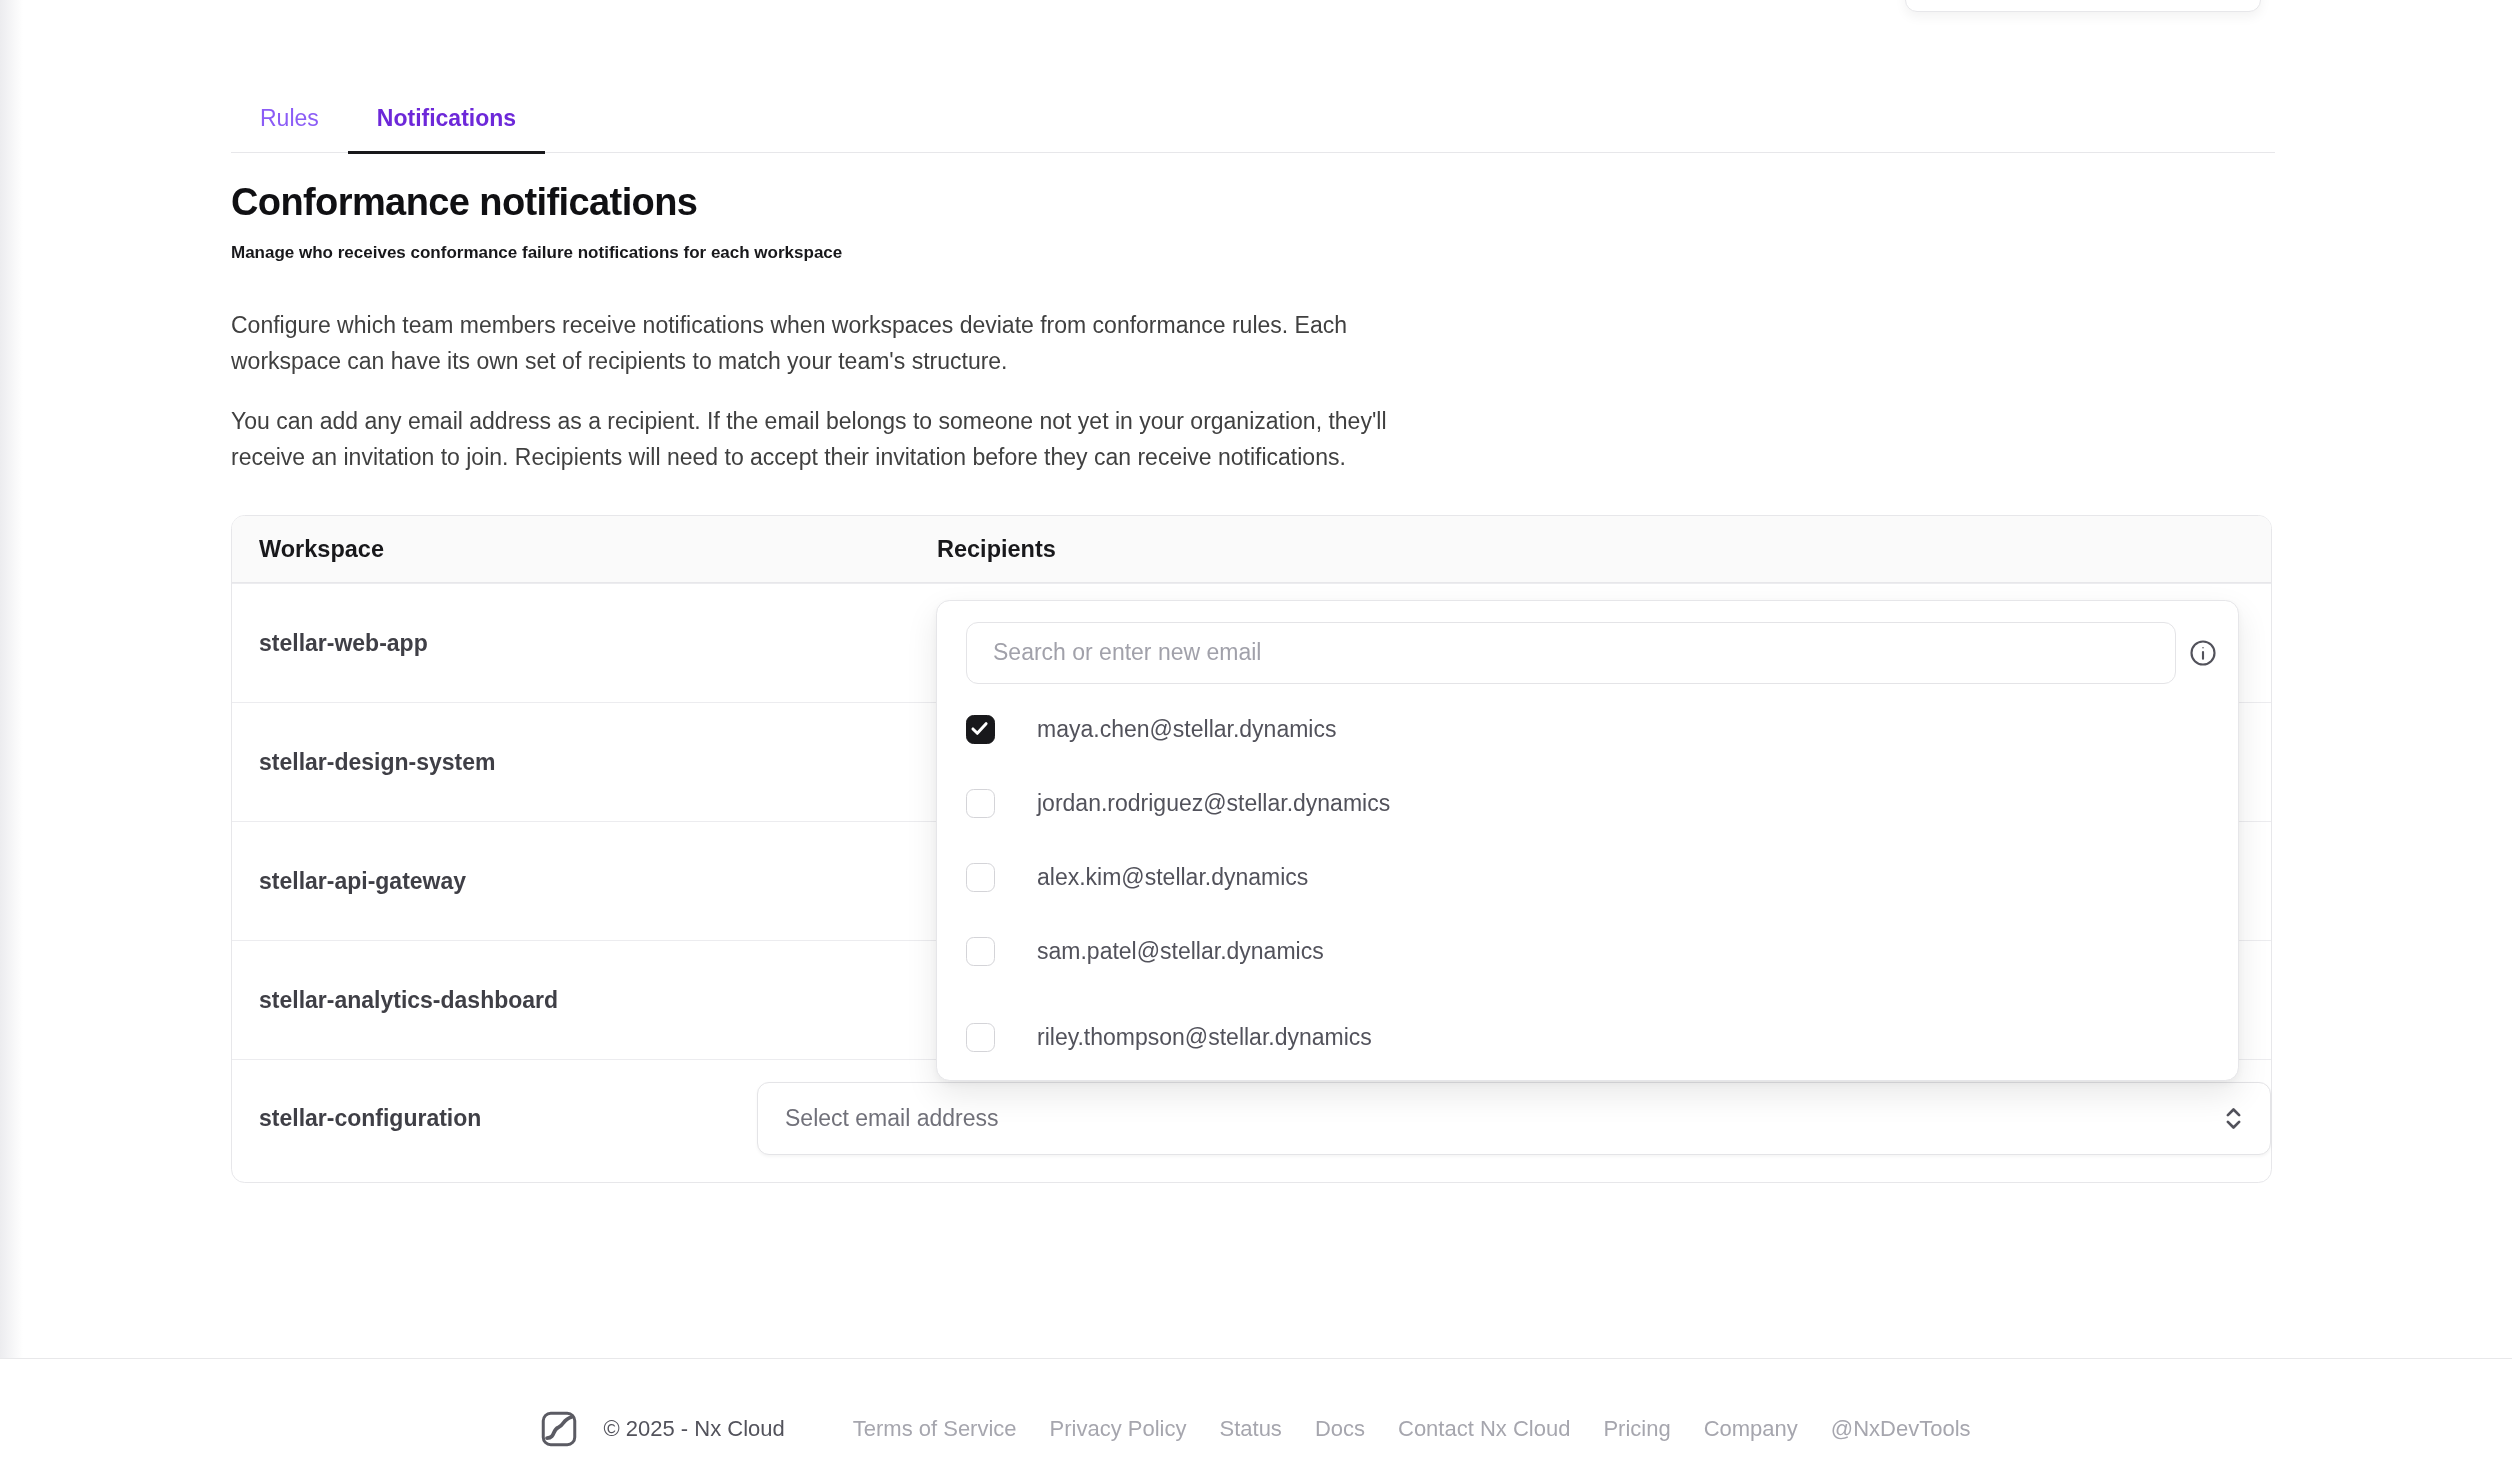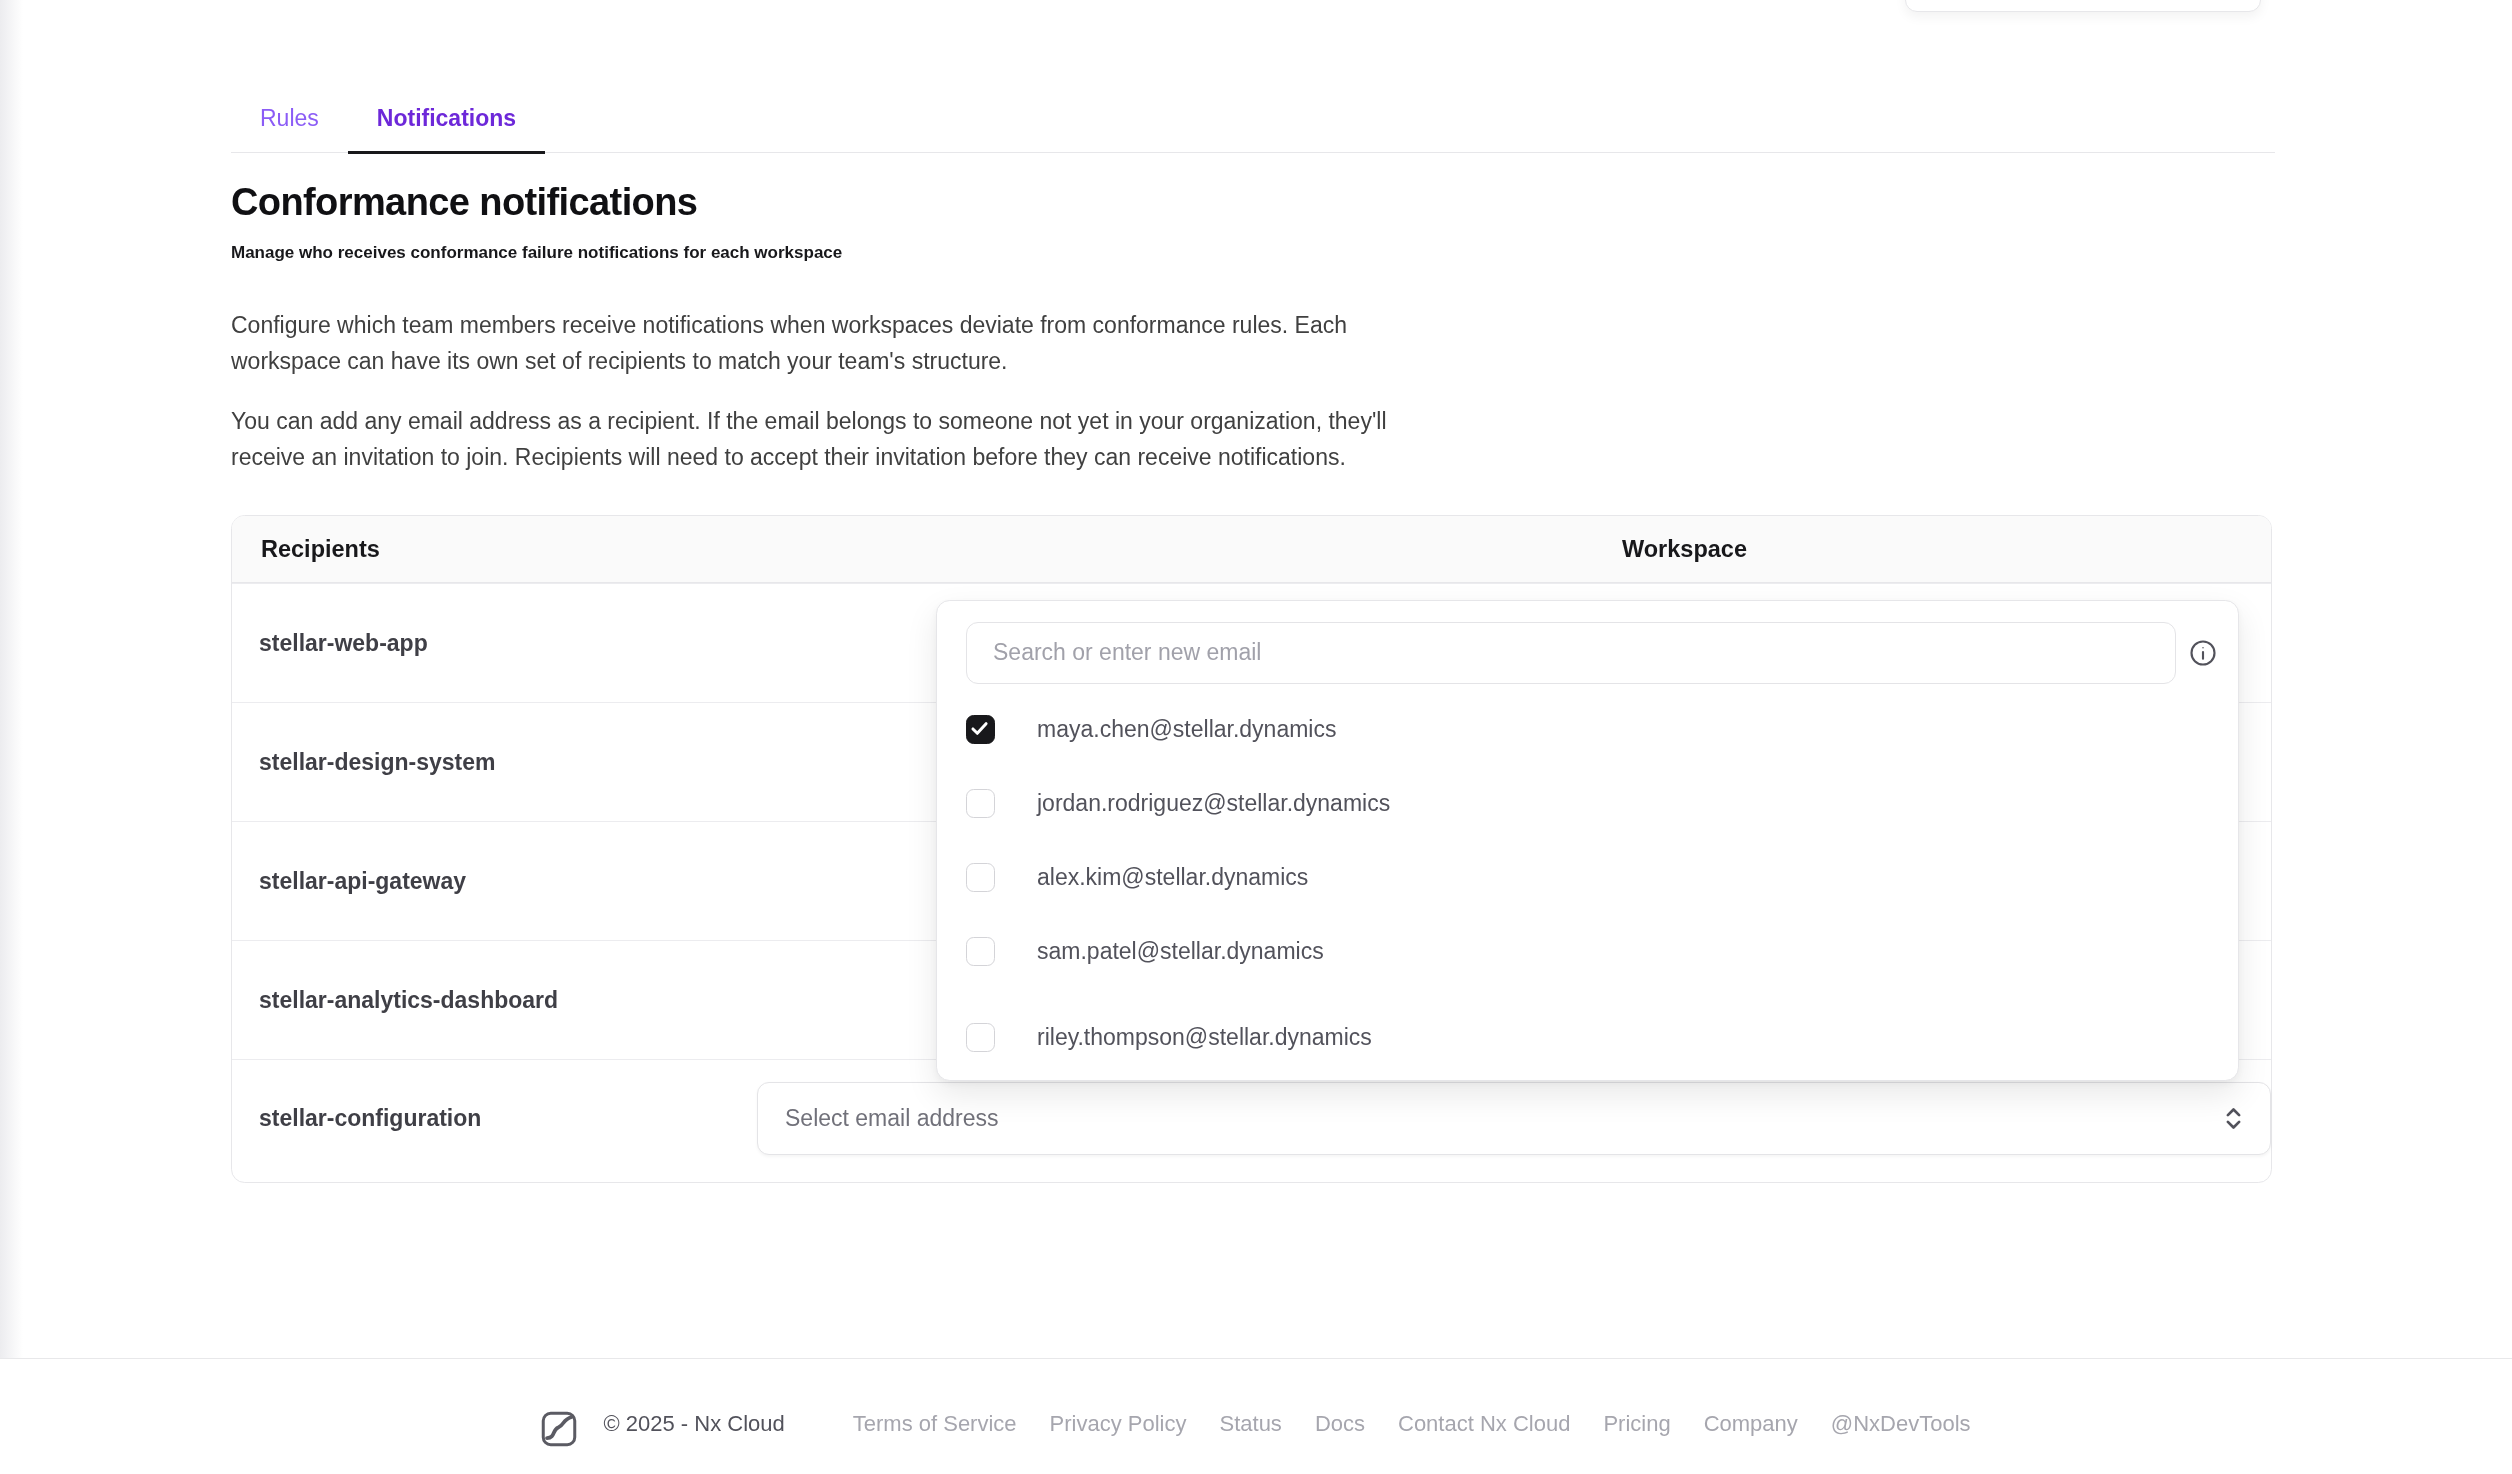--- a/index.html
+++ b/index.html
@@ -110,21 +110,21 @@
   .checkbox.checked { background:#18181b; border-color:#18181b; }
   .checkbox.checked svg { display:block; }
   .option-label { margin-left:15px; font-size:23px; color:#52525b; }
 
   
   .footer {
     position:absolute; left:0; right:0; top:1358px; height:117px;
     border-top:1.5px solid #e8e8ea; background:#fff;
     display:flex; align-items:center; justify-content:center; padding-top:23px;
   }
-  .footer-inner { display:flex; align-items:flex-start; }
+  .footer-inner { display:flex; align-items:center; }
   .footer-logo { width:36px; height:36px; margin-right:26px; flex:none; }
   .copyright { font-size:22px; color:#52525b; margin-right:68px; white-space:nowrap; }
   .footer-links { display:flex; gap:33px; }
   .footer-link { font-size:22px; color:#a6a6ae; cursor:pointer; white-space:nowrap; }
 </style>
 </head>
 <body>
 
 <div class="page">
 
@@ -143,22 +143,22 @@
     <div class="line">Configure which team members receive notifications when workspaces deviate from conformance rules. Each</div>
     <div class="line">workspace can have its own set of recipients to match your team's structure.</div>
   </div>
   <div class="intro p2">
     <div class="line">You can add any email address as a recipient. If the email belongs to someone not yet in your organization, they'll</div>
     <div class="line">receive an invitation to join. Recipients will need to accept their invitation before they can receive notifications.</div>
   </div>
 
   <section class="workspace-table">
     <div class="thead">
+      <div class="th col-workspace">Workspace</div>
       <div class="th col-recipients">Recipients</div>
-      <div class="th col-workspace">Workspace</div>
     </div>
 
     <div class="trow">
       <div class="td-workspace">stellar-web-app</div>
       <div class="td-recipients"></div>
     </div>
     <div class="trow">
       <div class="td-workspace">stellar-design-system</div>
       <div class="td-recipients"></div>
     </div>

